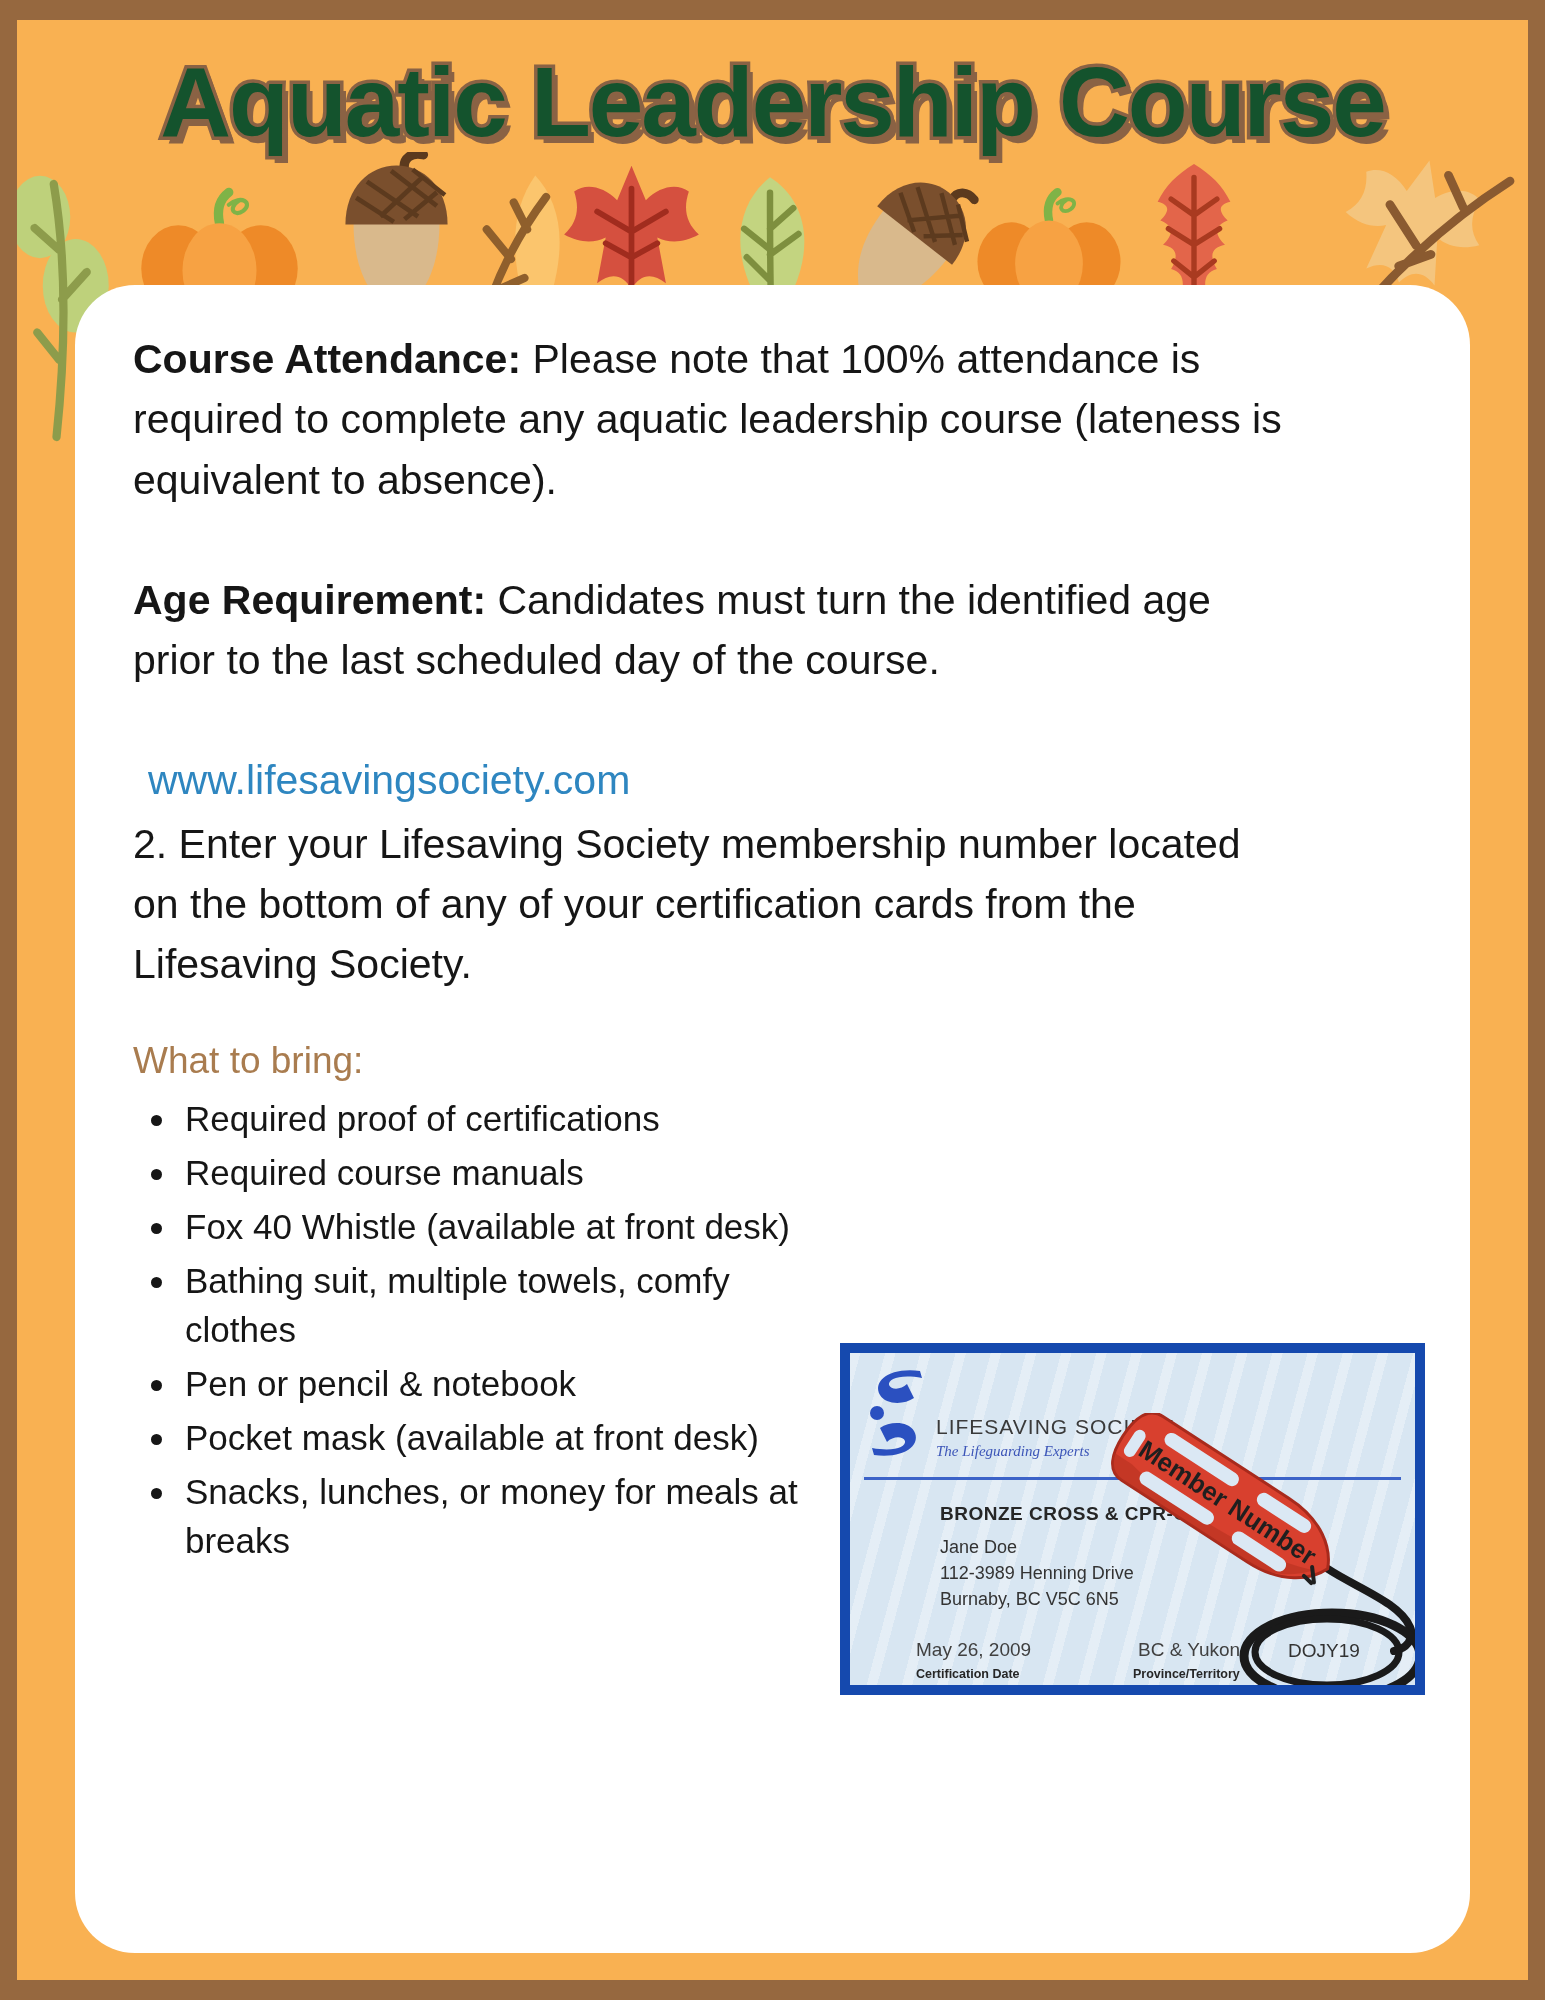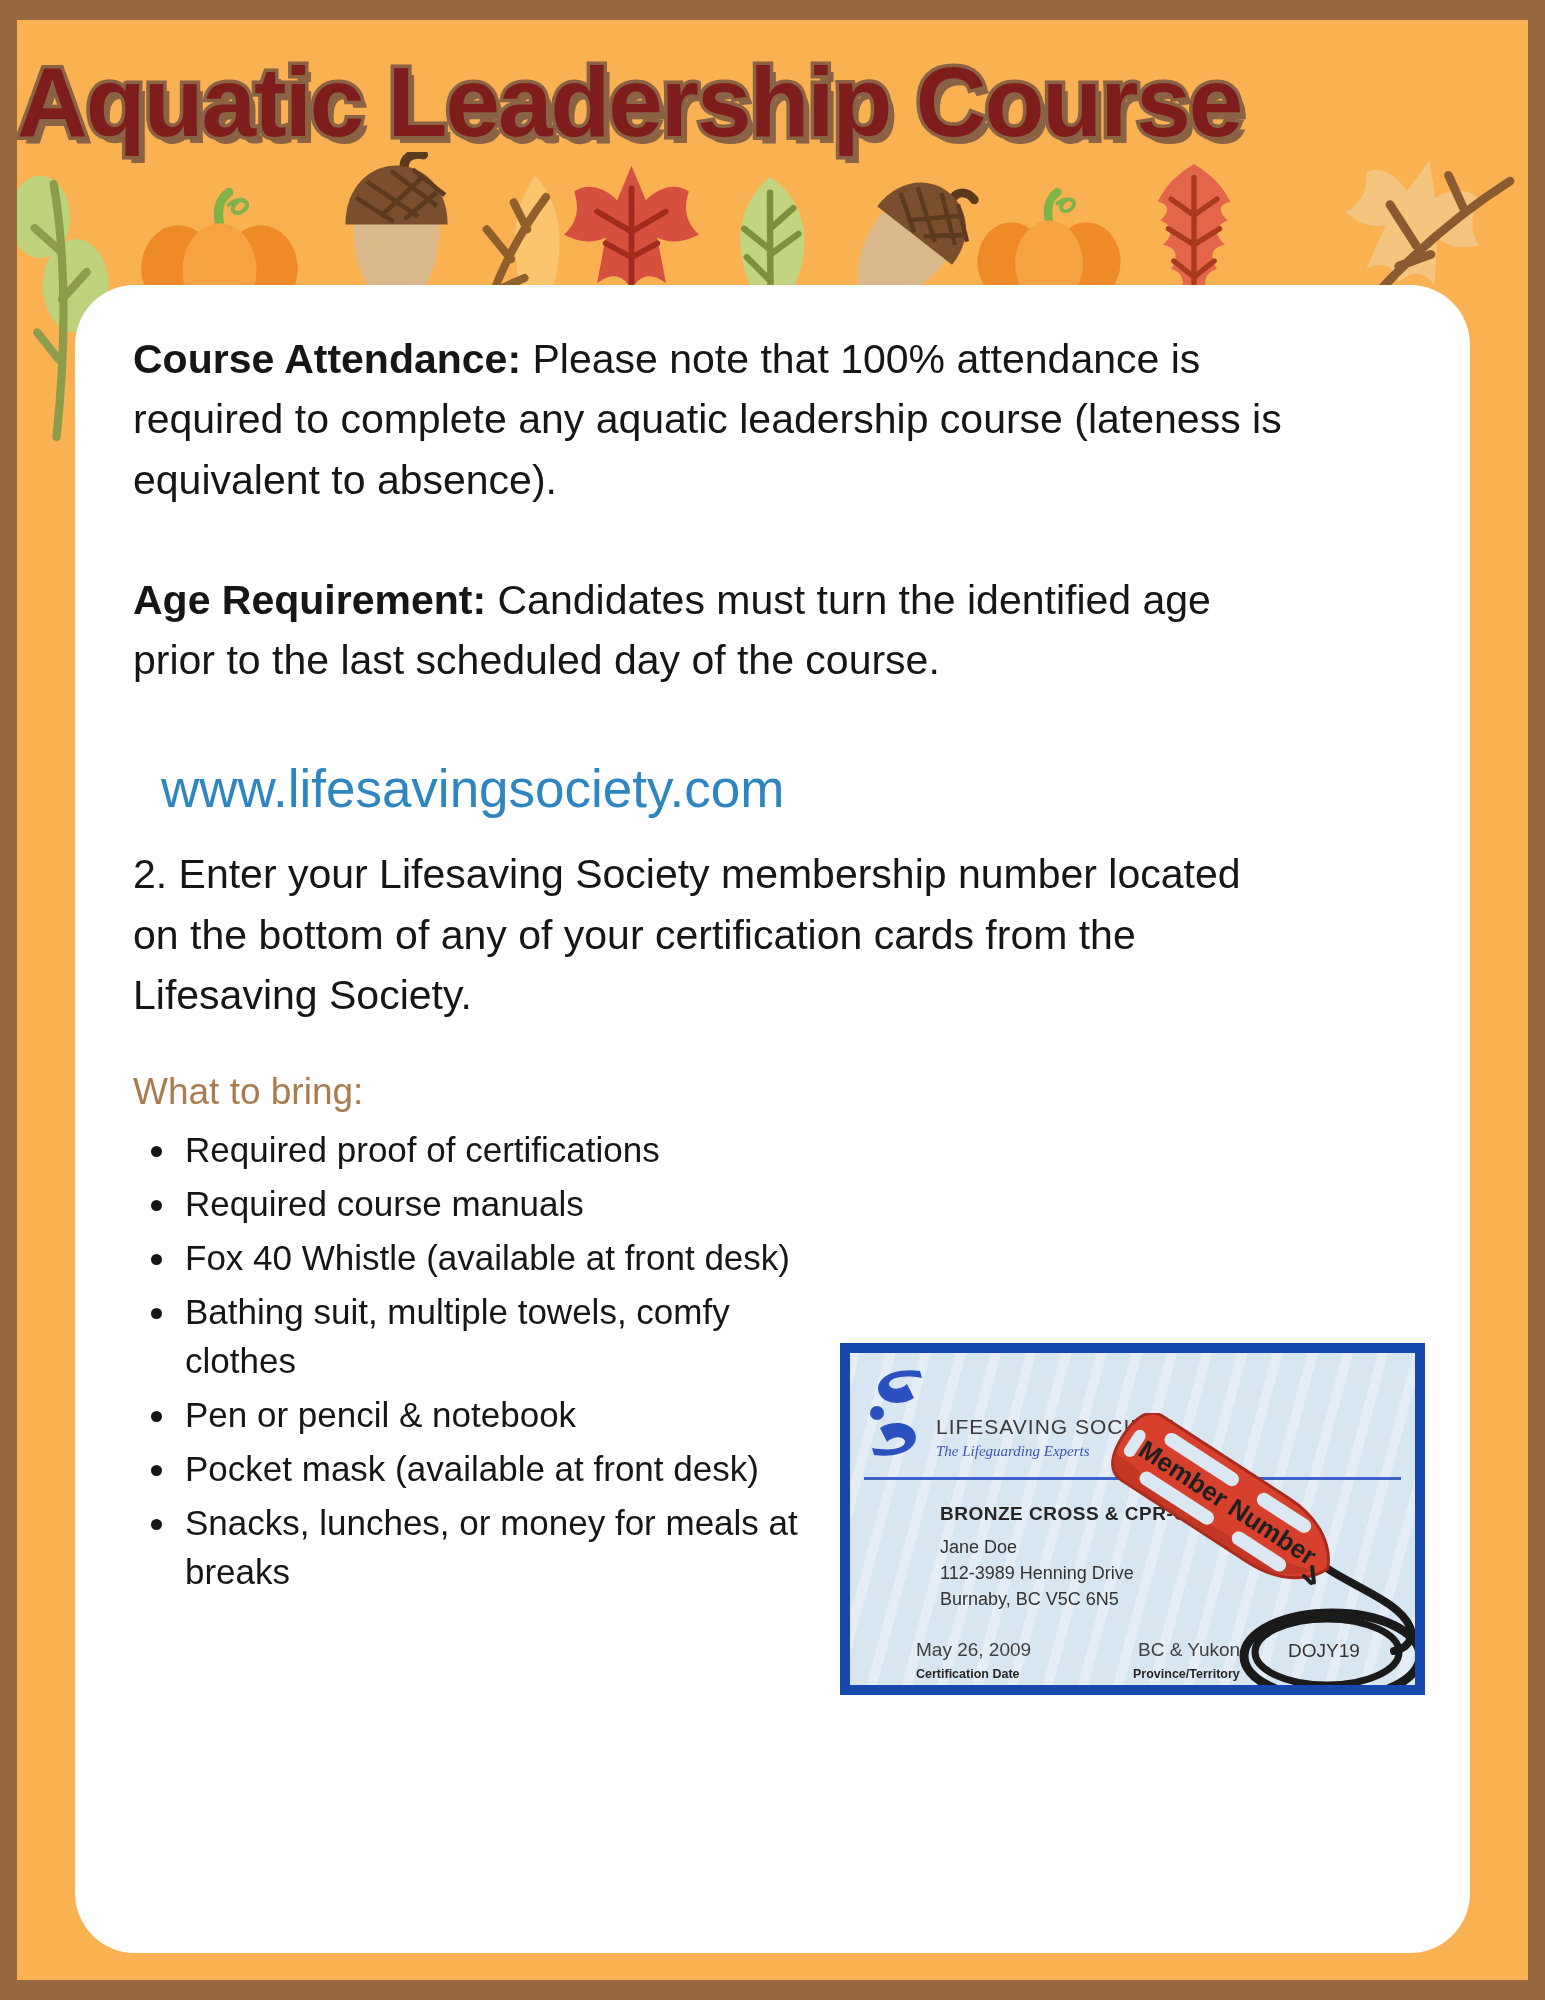--- a/index.html
+++ b/index.html
@@ -10,38 +10,39 @@
     font-family:"Liberation Sans", sans-serif;
     overflow:hidden;
   }
   .inner {
     position:absolute; left:17px; top:20px; right:17px; bottom:20px;
     background:#f9b152; overflow:hidden;
   }
   
   .title {
     position:absolute; top:26px; left:0; right:0;
+    text-align:center;
     font-size:98px; font-weight:800; letter-spacing:-2px;
-    color:#7f1d1d;
+    color:#14532d;
     -webkit-text-stroke:7px #8a6244;
     paint-order:stroke fill;
     text-shadow:6px 7px 0 #8a6244;
     z-index:2; white-space:nowrap;
   }
   
   .deco { position:absolute; z-index:1; }
   
   .content-card {
     position:absolute; left:58px; top:265px; width:1395px; height:1668px;
     background:#ffffff; border-radius:60px; z-index:3;
     padding:44px 61px 0 58px;
   }
   .para { font-size:41px; line-height:1.47; color:#161616; max-width:1150px; margin-bottom:60px; }
   .para b { font-weight:700; }
-  .link-line { font-size:53px; line-height:1.47; margin:16px; padding-left:12px; }
+  .link-line { font-size:41px; line-height:1.47; margin:3px; padding-left:12px; }
   .link-line a { color:#2e86c0; text-decoration:none; }
   .step { font-size:41px; line-height:1.47; color:#161616; max-width:1150px; margin:0; }
   .bring-row { position:relative; margin-top:46px; }
   .bring-heading { font-size:37px; font-weight:400; color:#a97c4f; margin-bottom:12px; }
   .bring-list { width:700px; padding-left:46px; font-size:35px; line-height:1.4; color:#161616; }
   .bring-list li { margin-bottom:5px; padding-left:6px; }
   
   .cert {
     position:absolute; left:765px; top:1058px; width:585px; height:352px;
     border:10px solid #1549ae;

